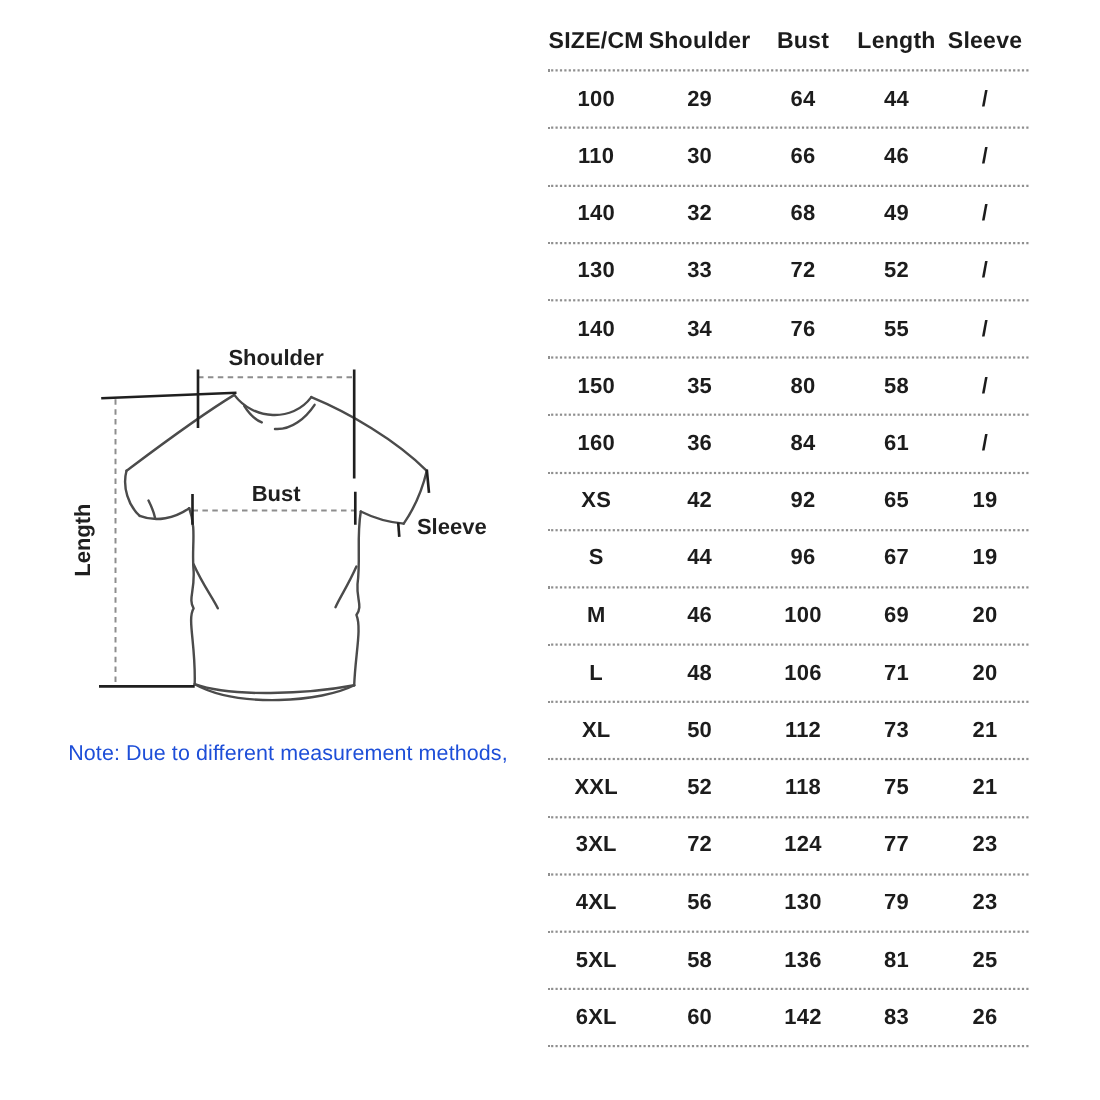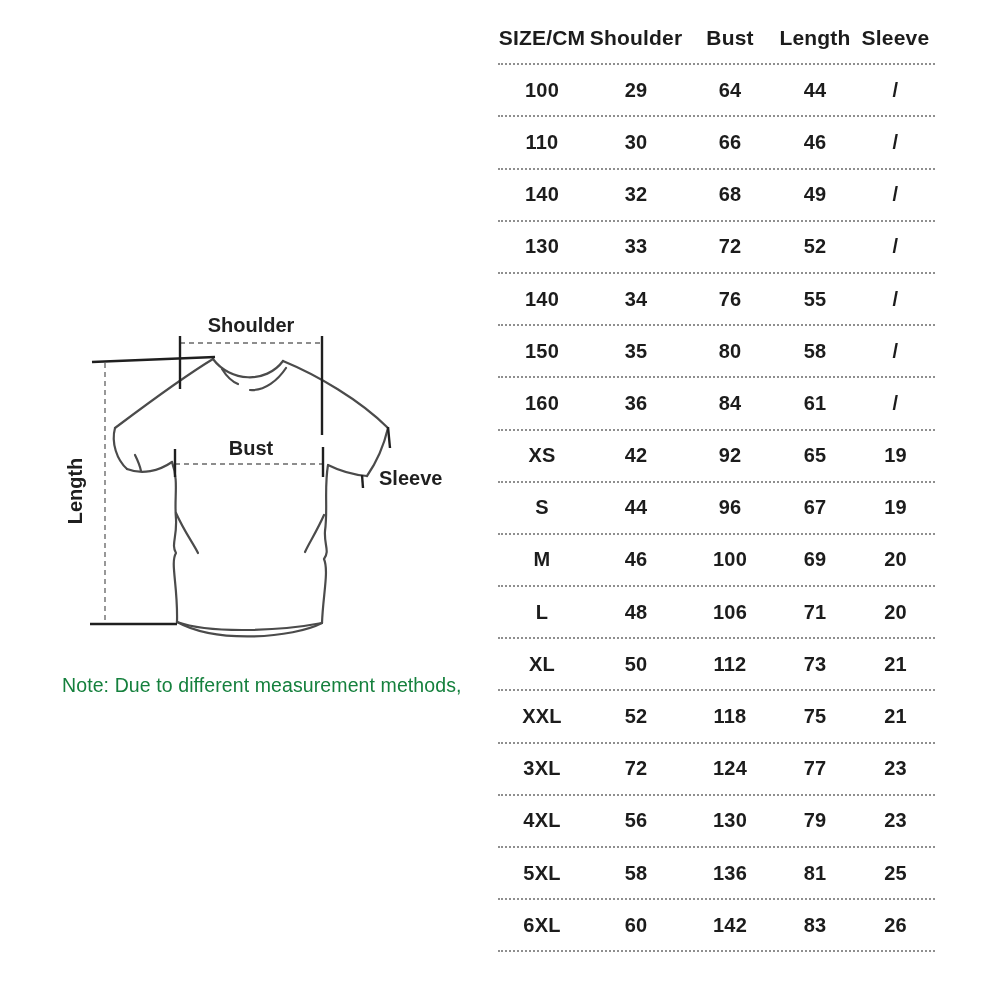--- a/index.html
+++ b/index.html
@@ -82,21 +82,21 @@
 
   
   .note {
     position: absolute;
     left: 62px;
     top: 671px;
     width: 400px;
     font-size: 19.5px;
     line-height: 28.5px;
     font-weight: 400;
-    color: #15803d;
+    color: #1d4ed8;
     letter-spacing: 0.1px;
   }
 </style>
 </head>
 <body>
 
 <div class="canvas">
 
   <svg class="diagram-svg" viewBox="0 0 430 390" xmlns="http://www.w3.org/2000/svg">
 

